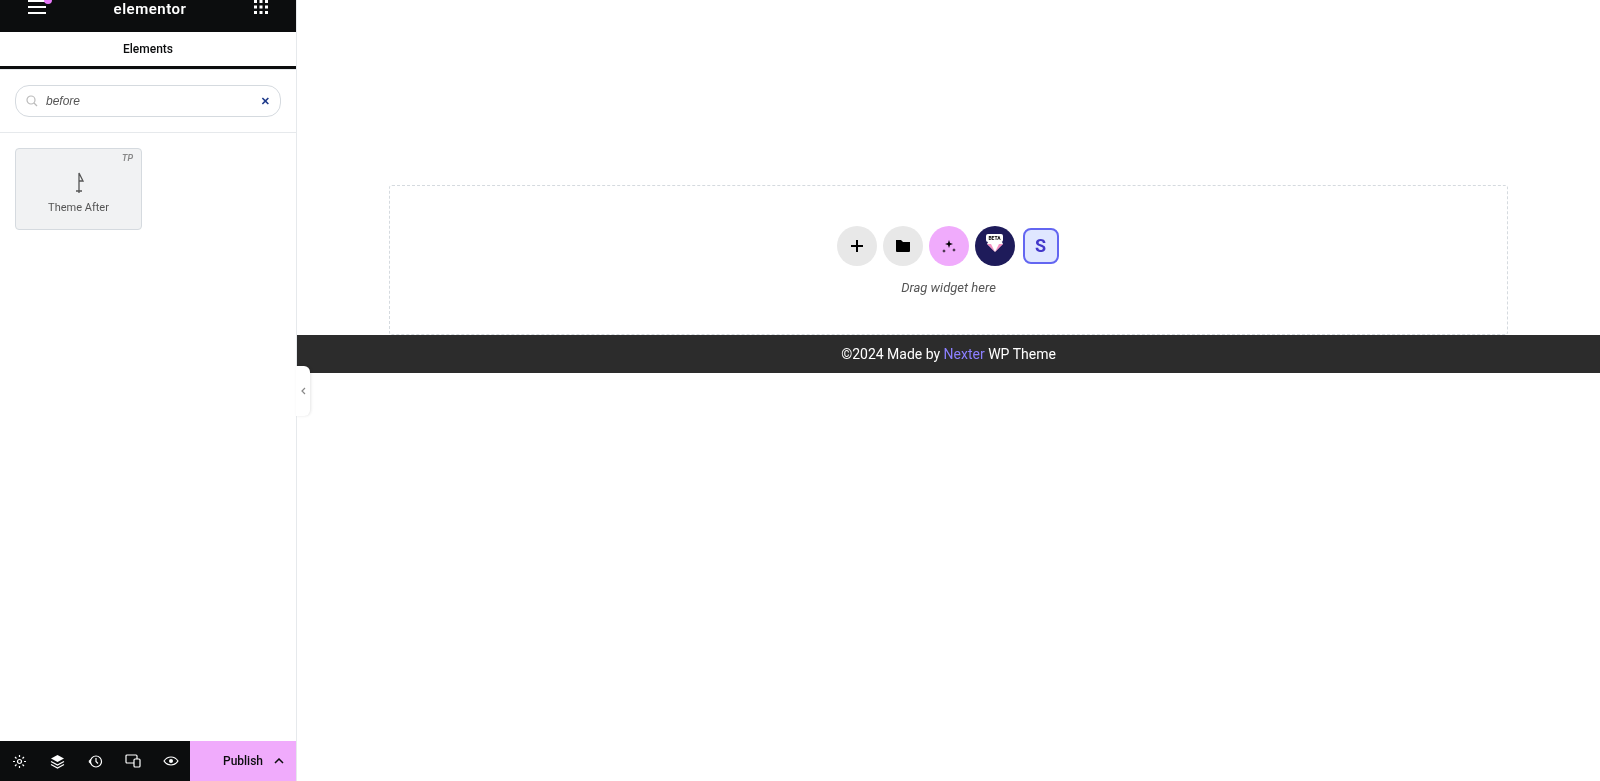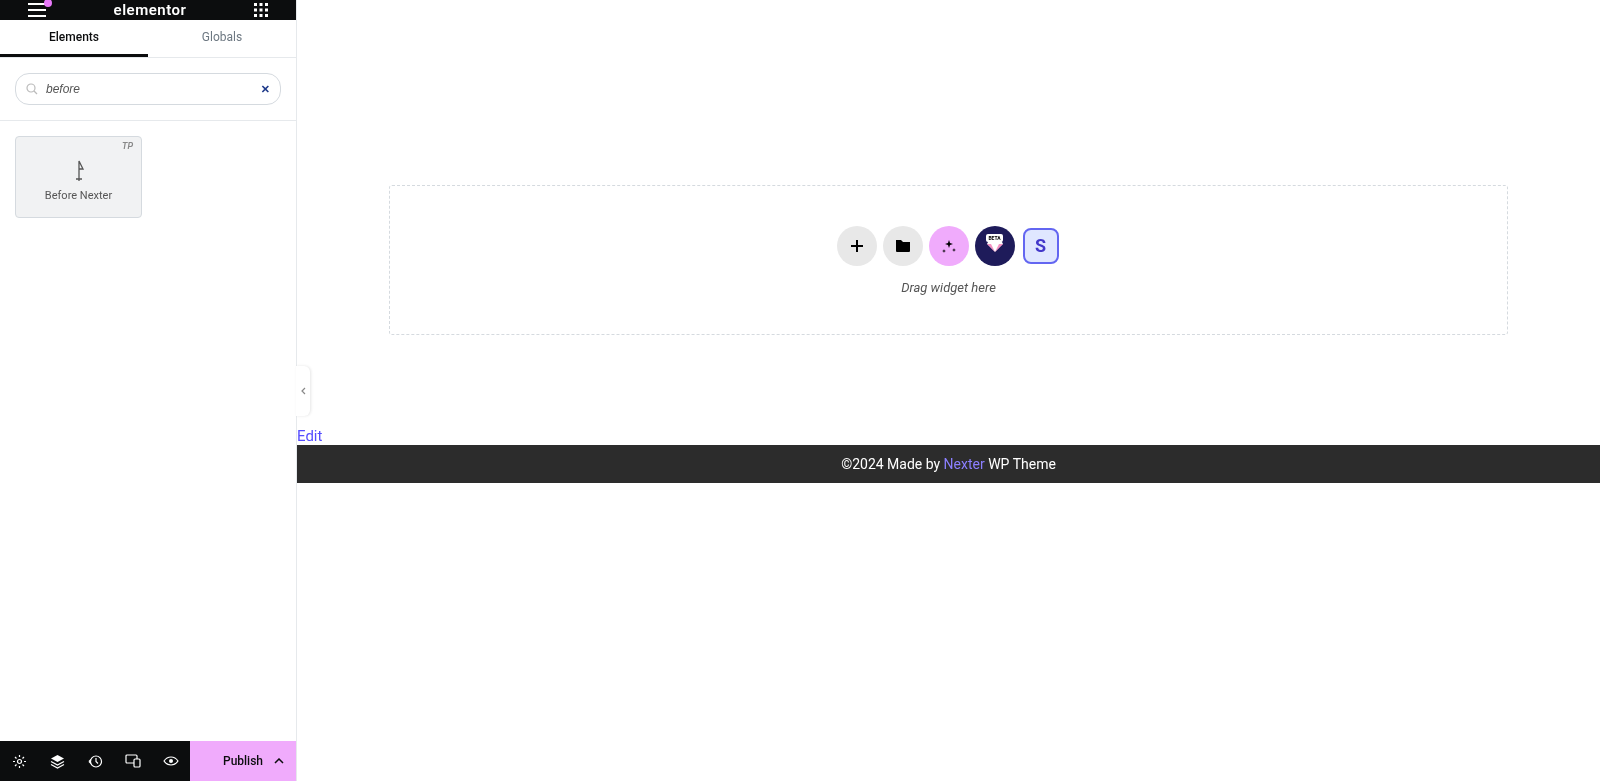--- a/index.html
+++ b/index.html
@@ -17,23 +17,22 @@
       width: 297px;
       background: #fff;
       border-right: 1px solid #e6e9ec;
       display: flex;
       flex-direction: column;
       position: relative;
     }
     
     .sidebar-header {
       background: #0c0d0e;
-      height: 20px;
-      display: flex;
-      align-items: center;
+      height: 32px;
+      display: flex;
       justify-content: space-between;
       padding: 0 28px;
       position: relative;
     }
     .sidebar-header .menu-btn {
       color: #fff;
       position: relative;
     }
     .sidebar-header .menu-btn::after {
       content: '';
@@ -278,41 +277,40 @@
             <rect x="11" y="5.5" width="3" height="3" fill="currentColor"></rect>
             <rect x="0" y="11" width="3" height="3" fill="currentColor"></rect>
             <rect x="5.5" y="11" width="3" height="3" fill="currentColor"></rect>
             <rect x="11" y="11" width="3" height="3" fill="currentColor"></rect>
           </svg>
       </div>
     </div>
 
     <div class="tabs">
       <div class="tab active">Elements</div>
-      <div class="tab">Globals</div>
     </div>
 
     <div class="search-wrap">
       <div class="search-box">
         <svg class="search-icon" width="12" height="12" viewBox="0 0 12 12">
             <circle cx="5" cy="5" r="4" stroke="currentColor" fill="none" stroke-width="1.2"></circle>
             <path stroke="currentColor" stroke-width="1.2" d="M8 8l3 3"></path>
           </svg>
         <input type="text" value="before" style="">
         <span class="clear-btn">✕</span>
       </div>
     </div>
 
     <div class="widgets">
       <div class="widget">
         <span class="badge">TP</span>
         <svg class="w-icon" width="20" height="22" viewBox="0 0 20 22">
             <path fill="none" stroke="currentColor" stroke-width="1.3" d="M10 2 L14 10 L10 10 Z M10 10 L10 22 M7 20 L13 20"></path>
           </svg>
-        <span class="w-label">Before Nexter</span>
+        <span class="w-label">Theme After</span>
       </div>
     </div>
 
     <div class="sidebar-footer">
       <div class="f-btn">
         <svg width="15" height="15" viewBox="0 0 15 15">
             <circle cx="7.5" cy="7.5" r="2" fill="none" stroke="currentColor" stroke-width="1.2"></circle>
             <path fill="none" stroke="currentColor" stroke-width="1.2" d="M7.5 1v2M7.5 12v2M1 7.5h2M12 7.5h2M3 3l1.5 1.5M10.5 10.5L12 12M12 3l-1.5 1.5M4.5 10.5L3 12"></path>
           </svg>
       </div>
@@ -382,19 +380,18 @@
               <path fill="#ec4899" d="M9 13L1 5h4l4 8zM9 13l8-8h-4l-4 8z" opacity="0.6"></path>
             </svg>
         </div>
         <div class="dz-btn s-icon">
           <span>S</span>
         </div>
       </div>
       <div class="dz-text">Drag widget here</div>
     </div>
 
-    <a class="edit-link">Edit</a>
 
     <div class="page-footer">
       <span>©2024 Made by </span><a>Nexter</a><span> WP Theme</span>
     </div>
   </div>
 </div>
 
 </body></html>

